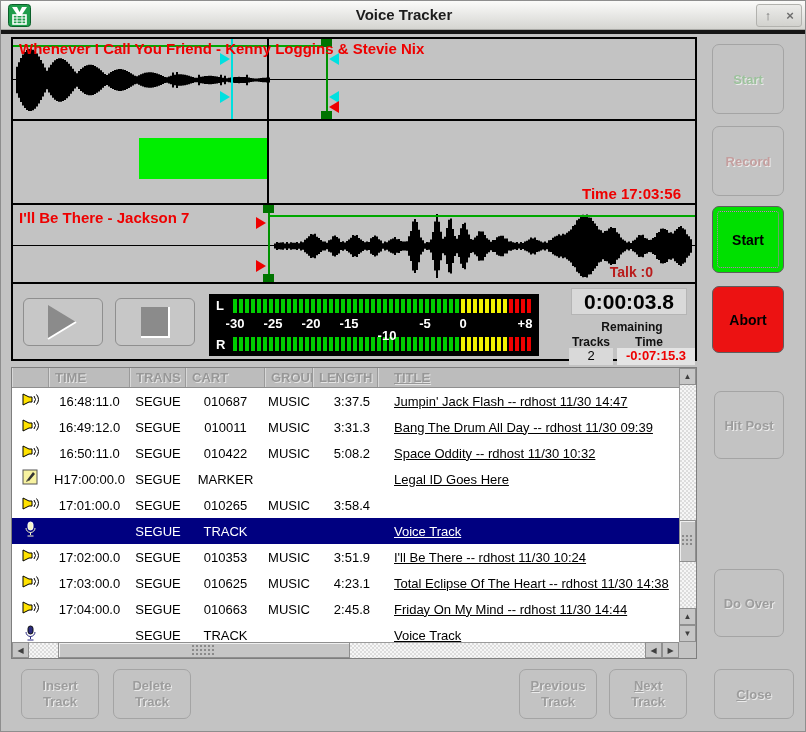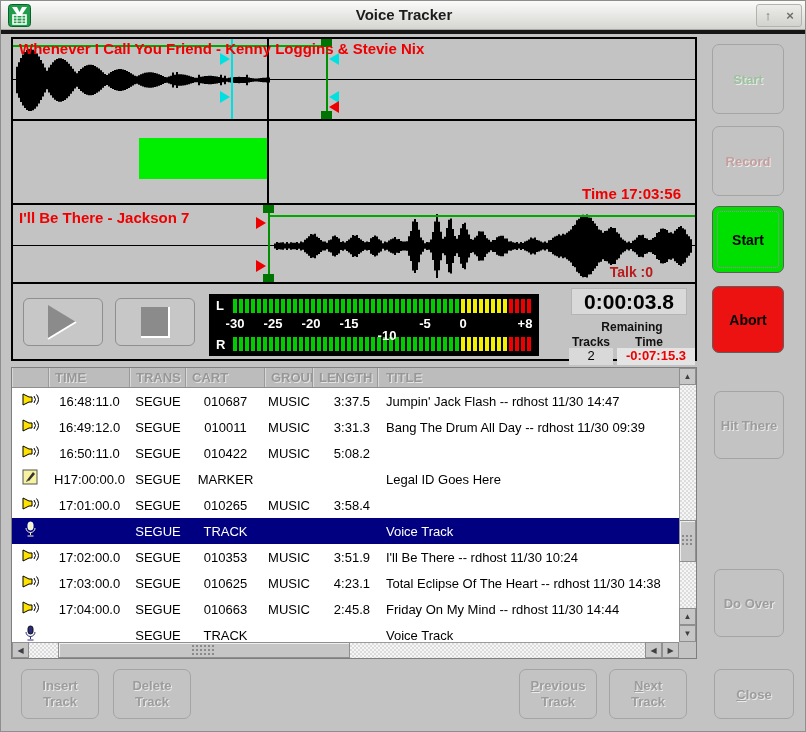--- a/index.html
+++ b/index.html
@@ -91,21 +91,21 @@
   .log-rows { position:absolute; left:0; top:20px; right:17px; bottom:16px; overflow:hidden; }
   .lrow { display:flex; height:26px; align-items:center; font-size:13px; color:#000; background:#fff; }
   .lrow.selected { background:#000080; color:#fff; }
   .cell { overflow:hidden; white-space:nowrap; flex-shrink:0; }
   .c-icon { width:37px; text-align:center; }
   .c-time { width:81px; text-align:center; }
   .c-trans { width:56px; text-align:center; }
   .c-cart { width:79px; text-align:center; }
   .c-group { width:48px; text-align:center; }
   .c-length { width:65px; text-align:right; padding-right:8px; }
-  .c-title { flex:1; text-align:left; padding-left:8px; }
+  .c-title { flex:1; text-align:left; padding-left:16px;text-decoration:underline; }
 
   .checker { background-color:#ececec;
     background-image:linear-gradient(45deg,#f6f6f6 25%,transparent 25%,transparent 75%,#f6f6f6 75%),
                      linear-gradient(45deg,#f6f6f6 25%,#dcdcdc 25%,#dcdcdc 75%,#f6f6f6 75%);
     background-size:4px 4px; background-position:0 0,2px 2px; }
   .vscroll { position:absolute; top:0; right:0; width:17px; bottom:16px; border-left:1px solid #9a9a9a; }
   .hscroll { position:absolute; left:0; right:17px; bottom:0; height:16px; border-top:1px solid #9a9a9a; }
   .sb-btn { position:absolute; background:#c6c6c6; border:1px solid #8f8f8f;
     display:flex; align-items:center; justify-content:center; font-size:8px; color:#3f3f3f; }
   .sb-thumb { position:absolute; background:#c6c6c6; border:1px solid #8f8f8f;
@@ -327,21 +327,21 @@
   </div>
 </div>
 
 <div class="rbtn dis dis-green" style="left:711px; top:43px; width:72px; height:70px;">Start</div>
 <div class="rbtn dis dis-red" style="left:711px; top:125px; width:72px; height:70px;">Record</div>
 <div class="rbtn btn-green" style="left:711px; top:205px; width:72px; height:67px;">
   <div class="focus-ring"></div>
   <span>Start</span>
 </div>
 <div class="rbtn btn-red" style="left:711px; top:285px; width:72px; height:67px;">Abort</div>
-<div class="rbtn dis" style="left:713px; top:390px; width:70px; height:68px;">Hit There</div>
+<div class="rbtn dis" style="left:713px; top:390px; width:70px; height:68px;">Hit Post</div>
 <div class="rbtn dis" style="left:713px; top:568px; width:70px; height:68px;">Do Over</div>
 <div class="rbtn dis" style="left:713px; top:668px; width:80px; height:50px;"><u>C</u>lose</div>
 
 <div class="log">
   <div class="log-header">
     <div class="hcell c-icon"></div>
     <div class="hcell c-time" style="text-align:left;">TIME</div>
     <div class="hcell c-trans" style="text-align:left;">TRANS</div>
     <div class="hcell c-cart" style="text-align:left;">CART</div>
     <div class="hcell c-group" style="text-align:left;">GROUP</div>
@@ -377,20 +377,21 @@
       <div class="lrow">
         <div class="cell c-icon"><svg width="19" height="17" viewBox="0 0 19 17">
             <polygon points="2,3 8,6 11,6 11,11 8,11 2,14" fill="#ffe200" stroke="#000"></polygon>
             <path d="M13,5 q3,3.5 0,7 M15.5,3.5 q4,5 0,10" fill="none" stroke="#000"></path>
           </svg></div>
         <div class="cell c-time">16:50:11.0</div>
         <div class="cell c-trans">SEGUE</div>
         <div class="cell c-cart">010422</div>
         <div class="cell c-group">MUSIC</div>
         <div class="cell c-length">5:08.2</div>
+        <div class="cell c-title">Space Oddity -- rdhost 11/30 10:32</div>
       </div>
       <div class="lrow">
         <div class="cell c-icon"><svg width="17" height="17" viewBox="0 0 17 17">
             <rect x="1" y="1" width="14" height="14" fill="#f7f2a0" stroke="#555"></rect>
             <path d="M5,11 L11,3 L13,5 L7,12 Z" fill="#333"></path>
             <path d="M4,13 l2.2,-1.1 -1.2,-1.1 z" fill="#333"></path>
           </svg></div>
         <div class="cell c-time">H17:00:00.0</div>
         <div class="cell c-trans">SEGUE</div>
         <div class="cell c-cart">MARKER</div>

